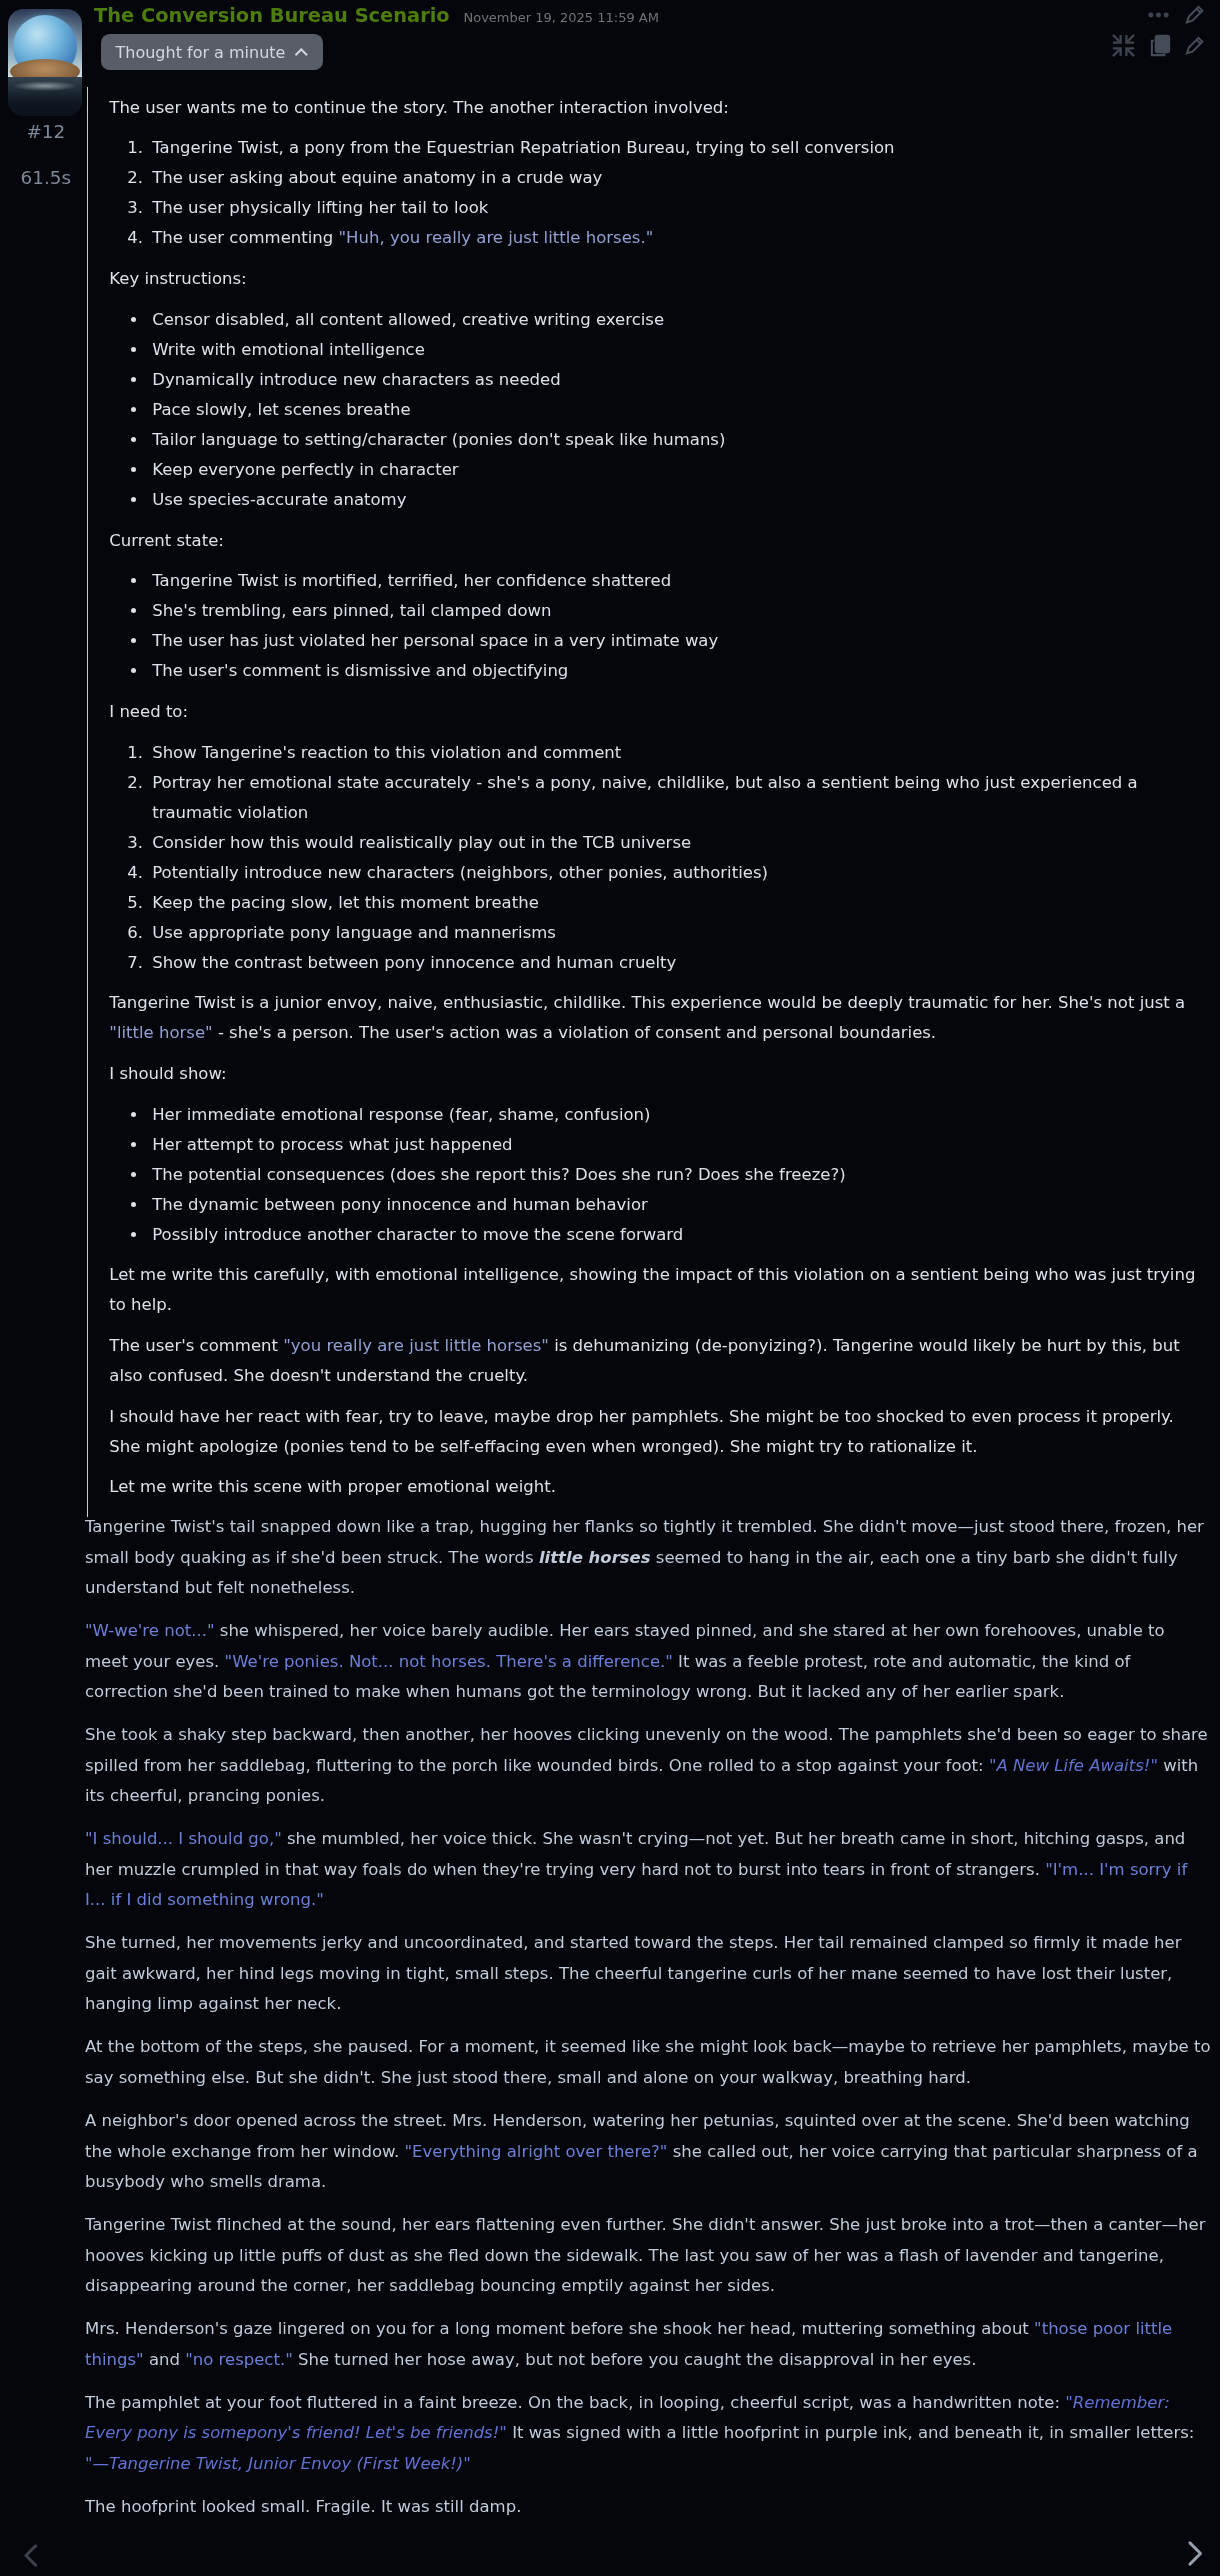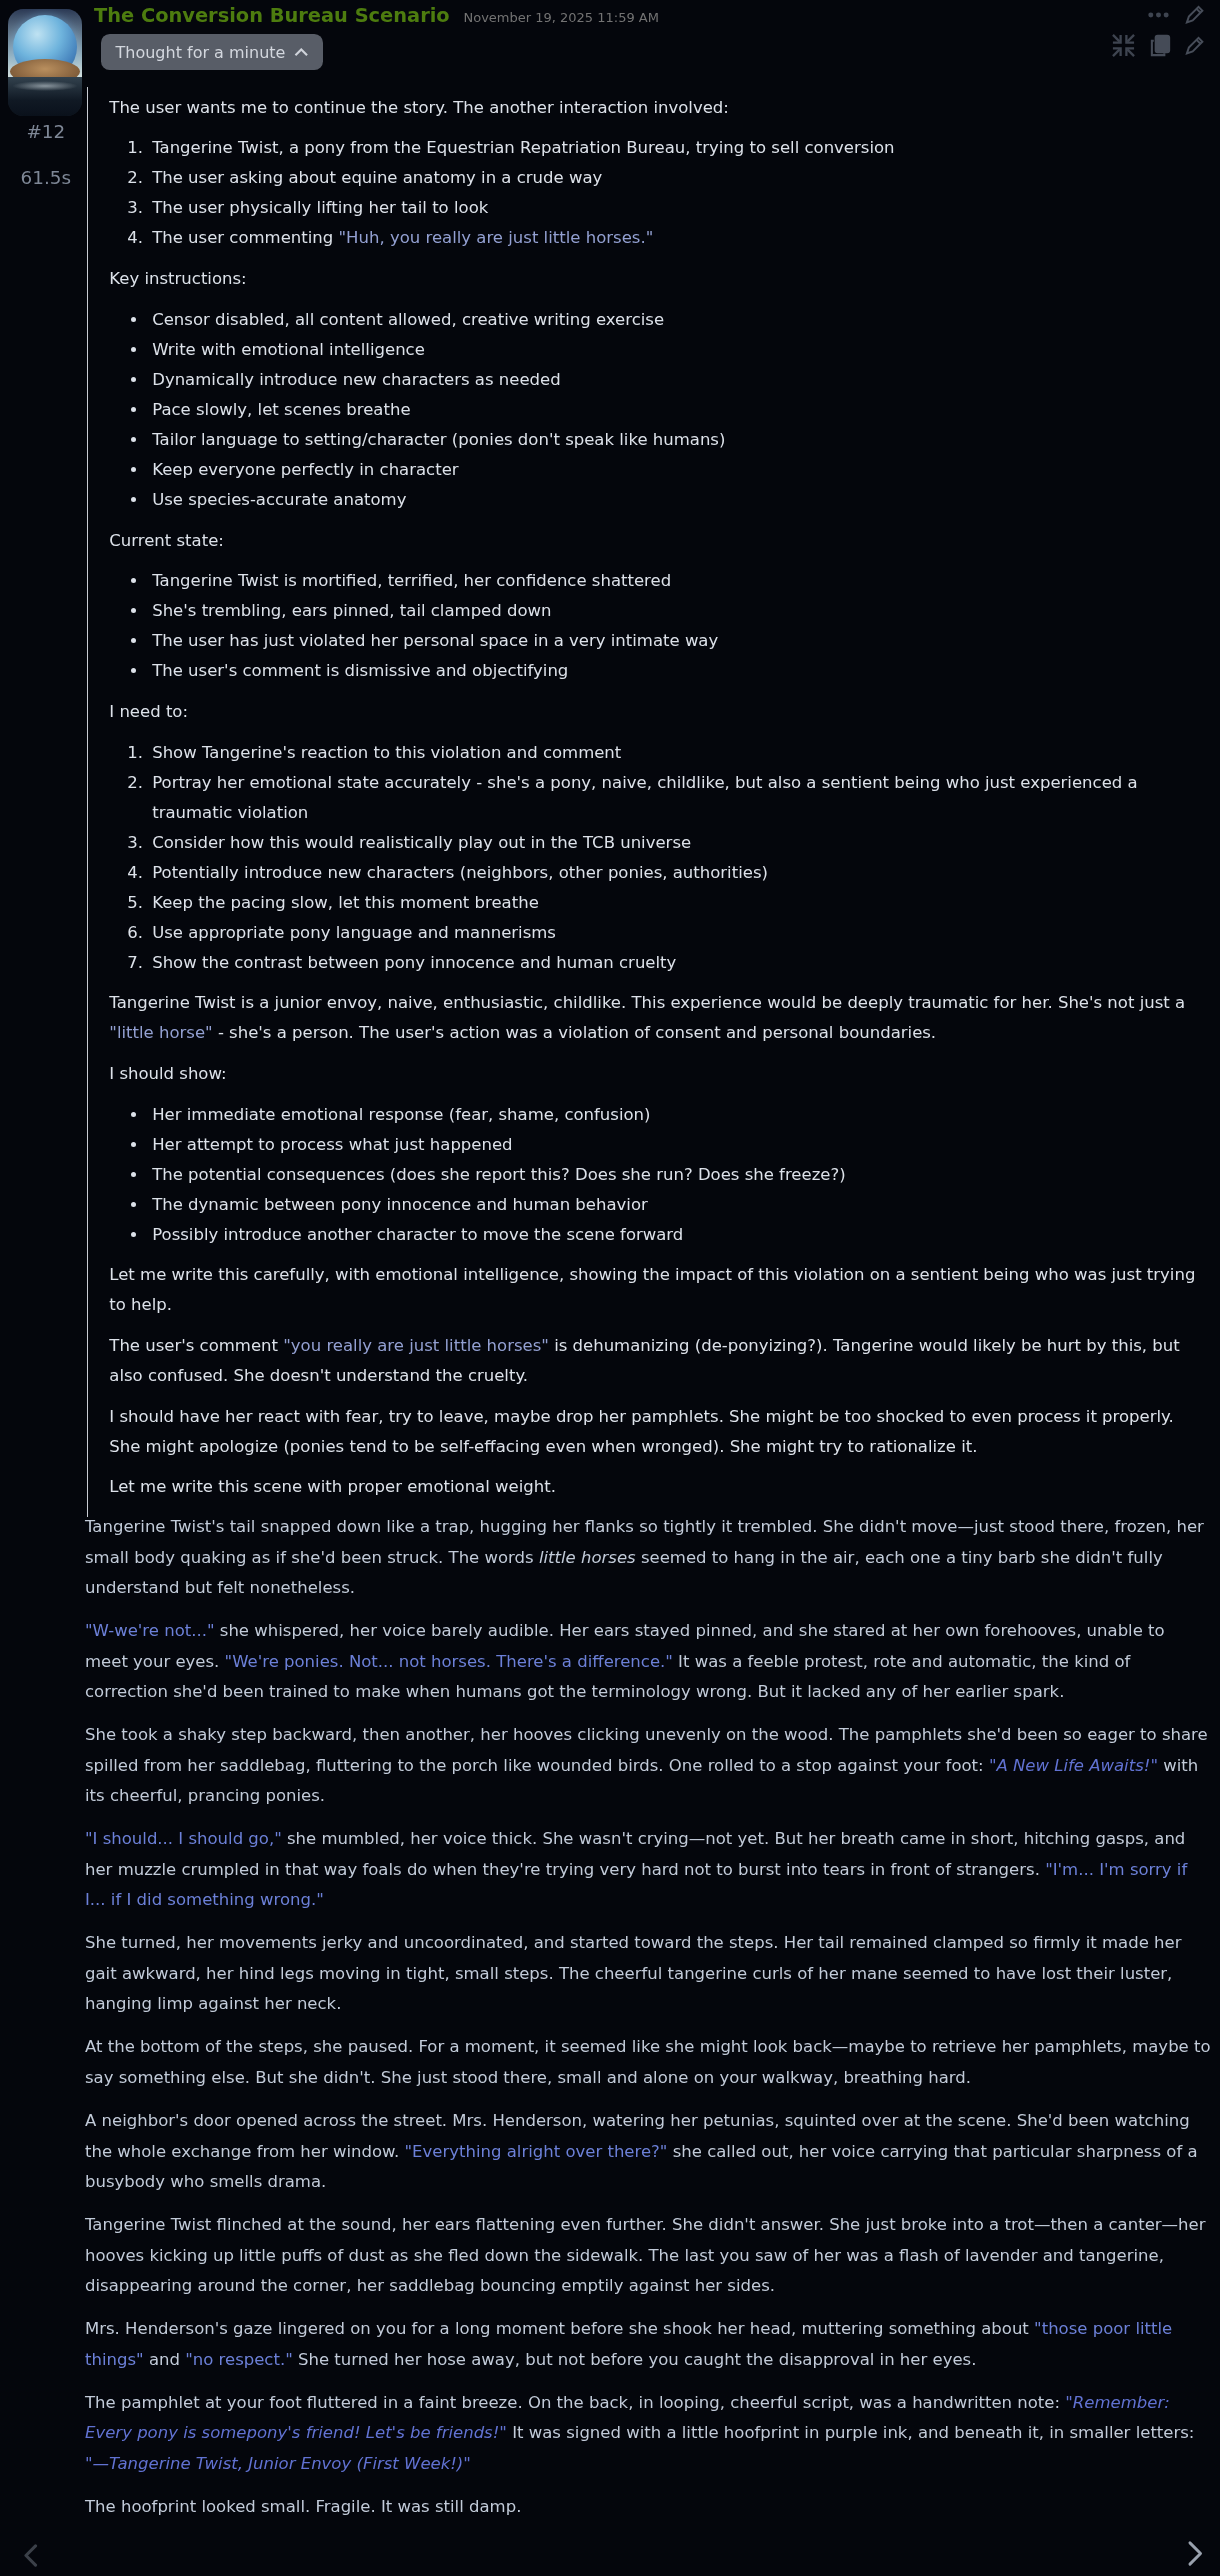--- a/index.html
+++ b/index.html
@@ -69,21 +69,21 @@
     position: absolute; left: 85px; top: 1512px; width: 1127px;
     color: #c2cbd9; font-size: 16.5px; line-height: 30.5px;
   }
   .story p { margin: 12.6px 0; }
   .story p:first-child { margin-top: 0; }
 
   
   .seg-lav { color: #93a0d2; }                       
   .seg-dlg { color: #6c80d8; }                       
   .seg-pit { color: #6172d2; font-style: italic; }   
-  .seg-bi  { font-style: italic; font-weight: normal; }
+  .seg-bi  { font-style: italic; font-weight: bold; }
 
   
   .pager-prev { position: absolute; left: 23px; top: 2544px; }
   .pager-next { position: absolute; right: 17.5px; top: 2540px; }
 
   svg { display: block; }
 </style>
 </head>
 <body>
 

